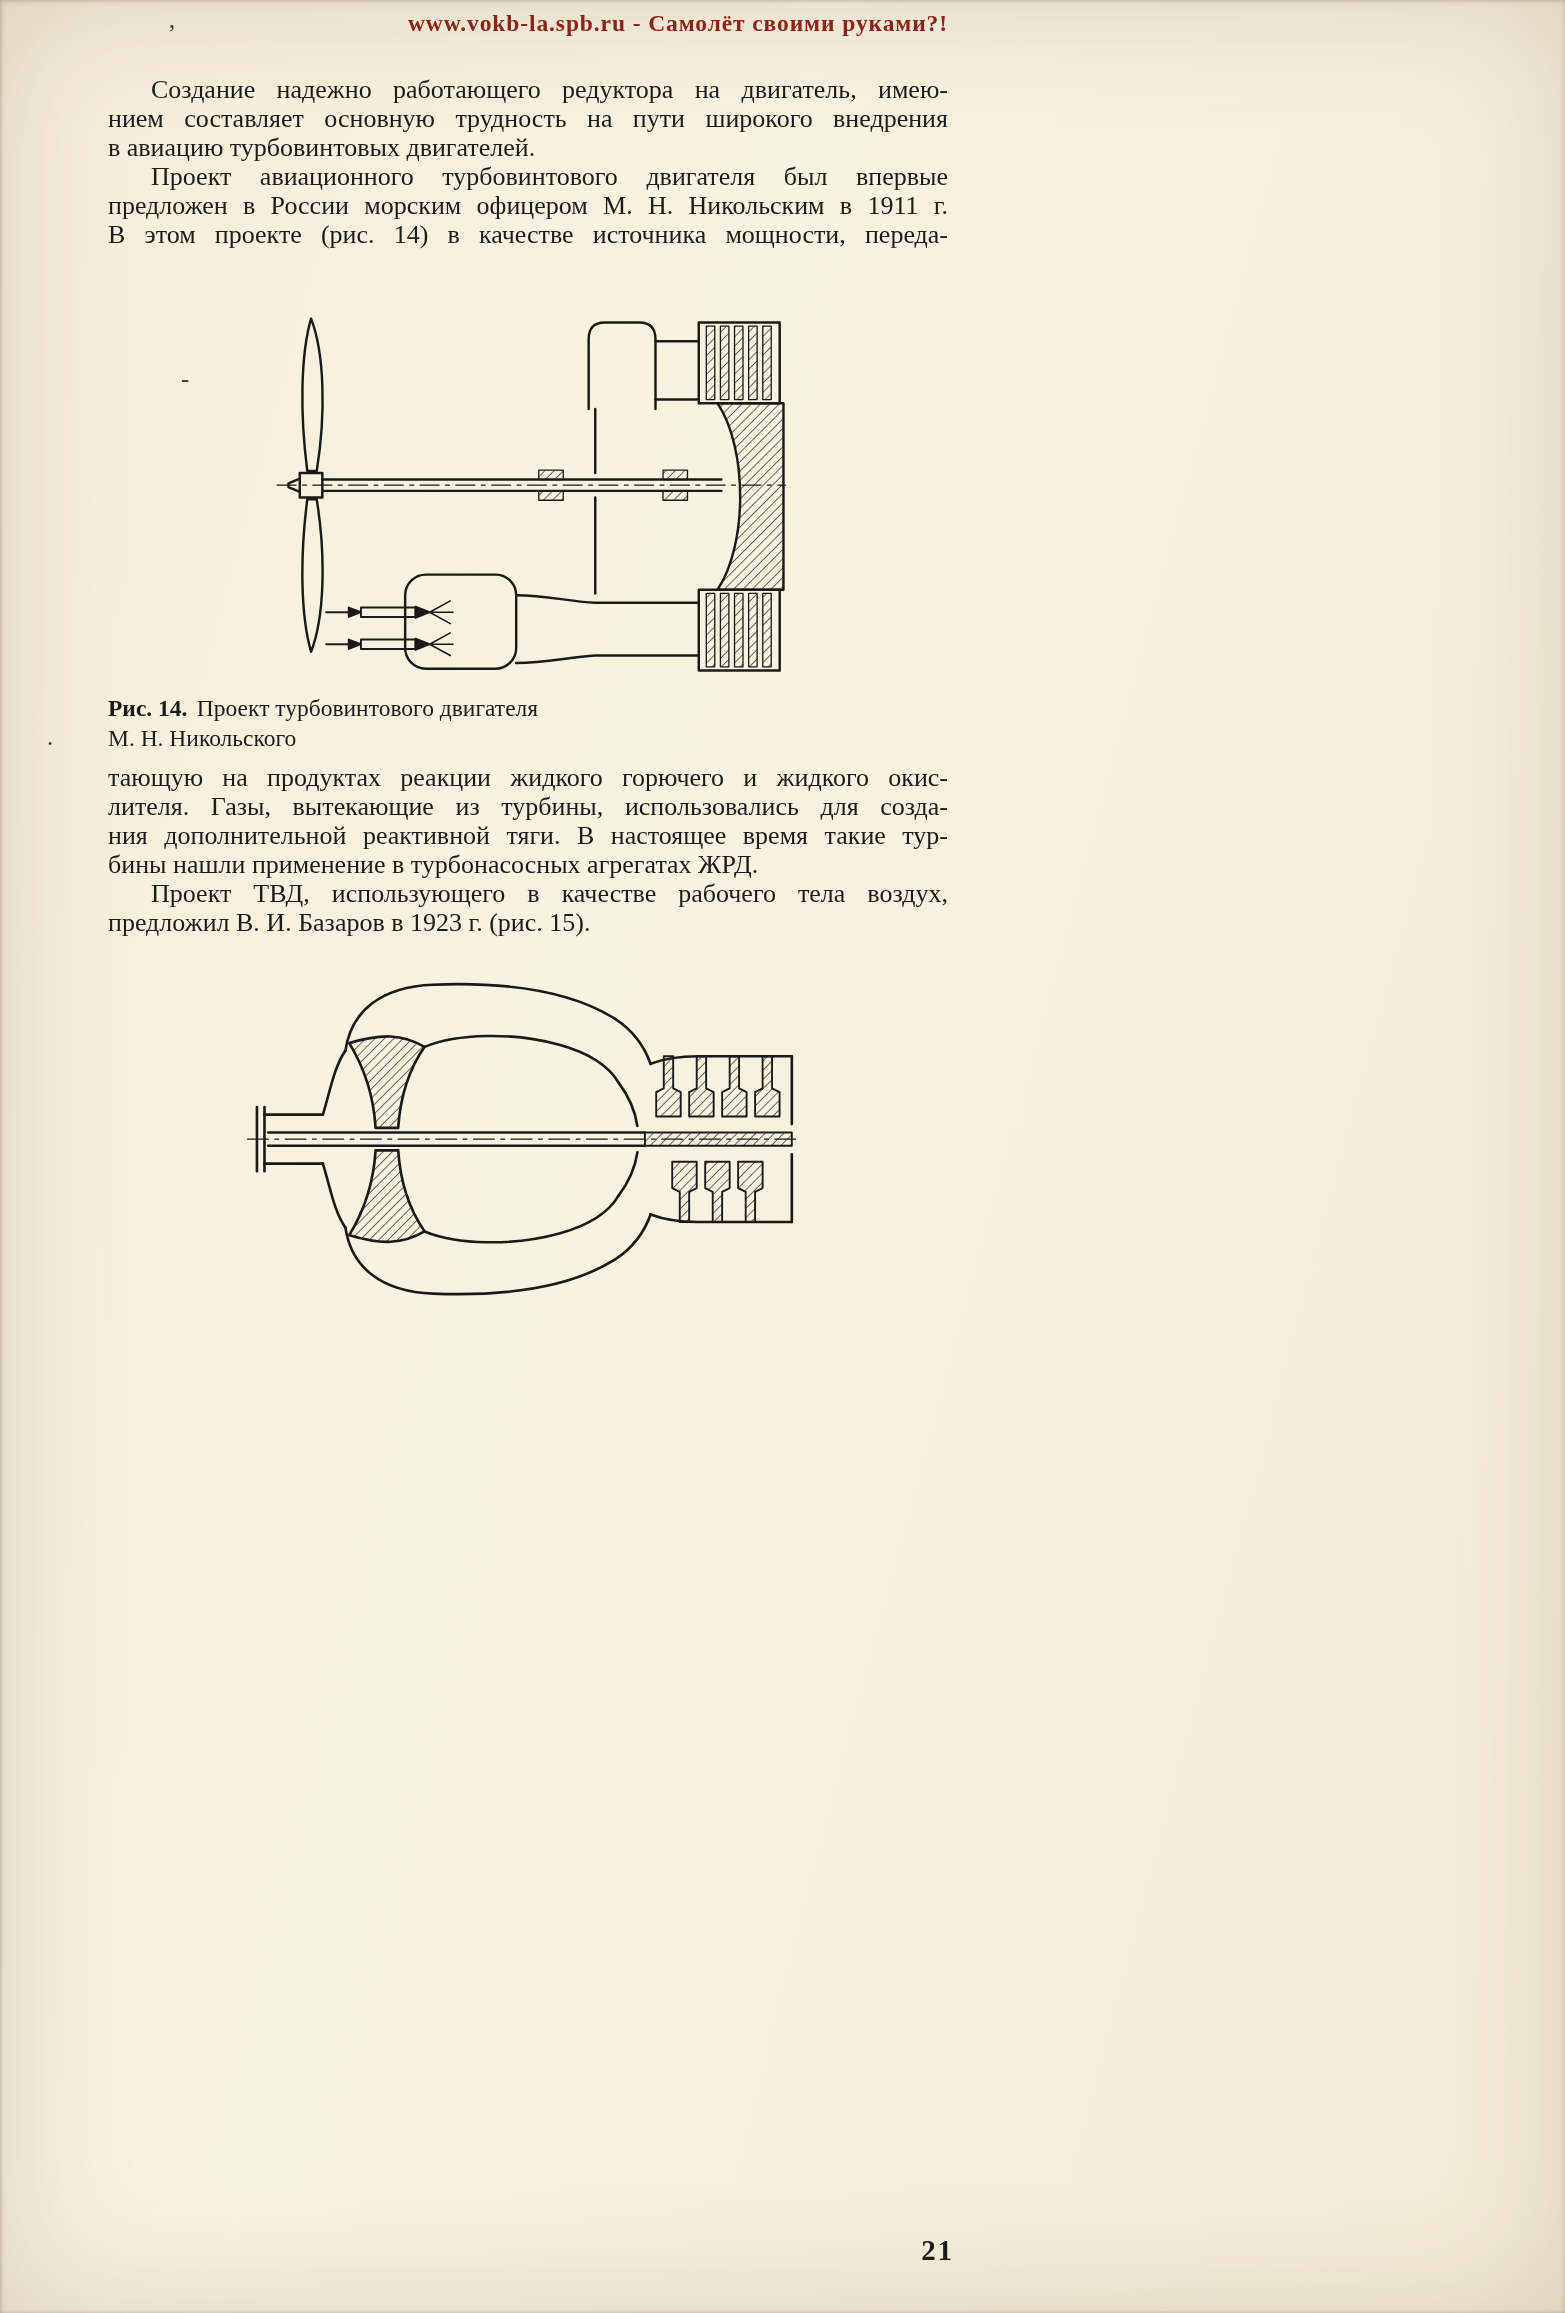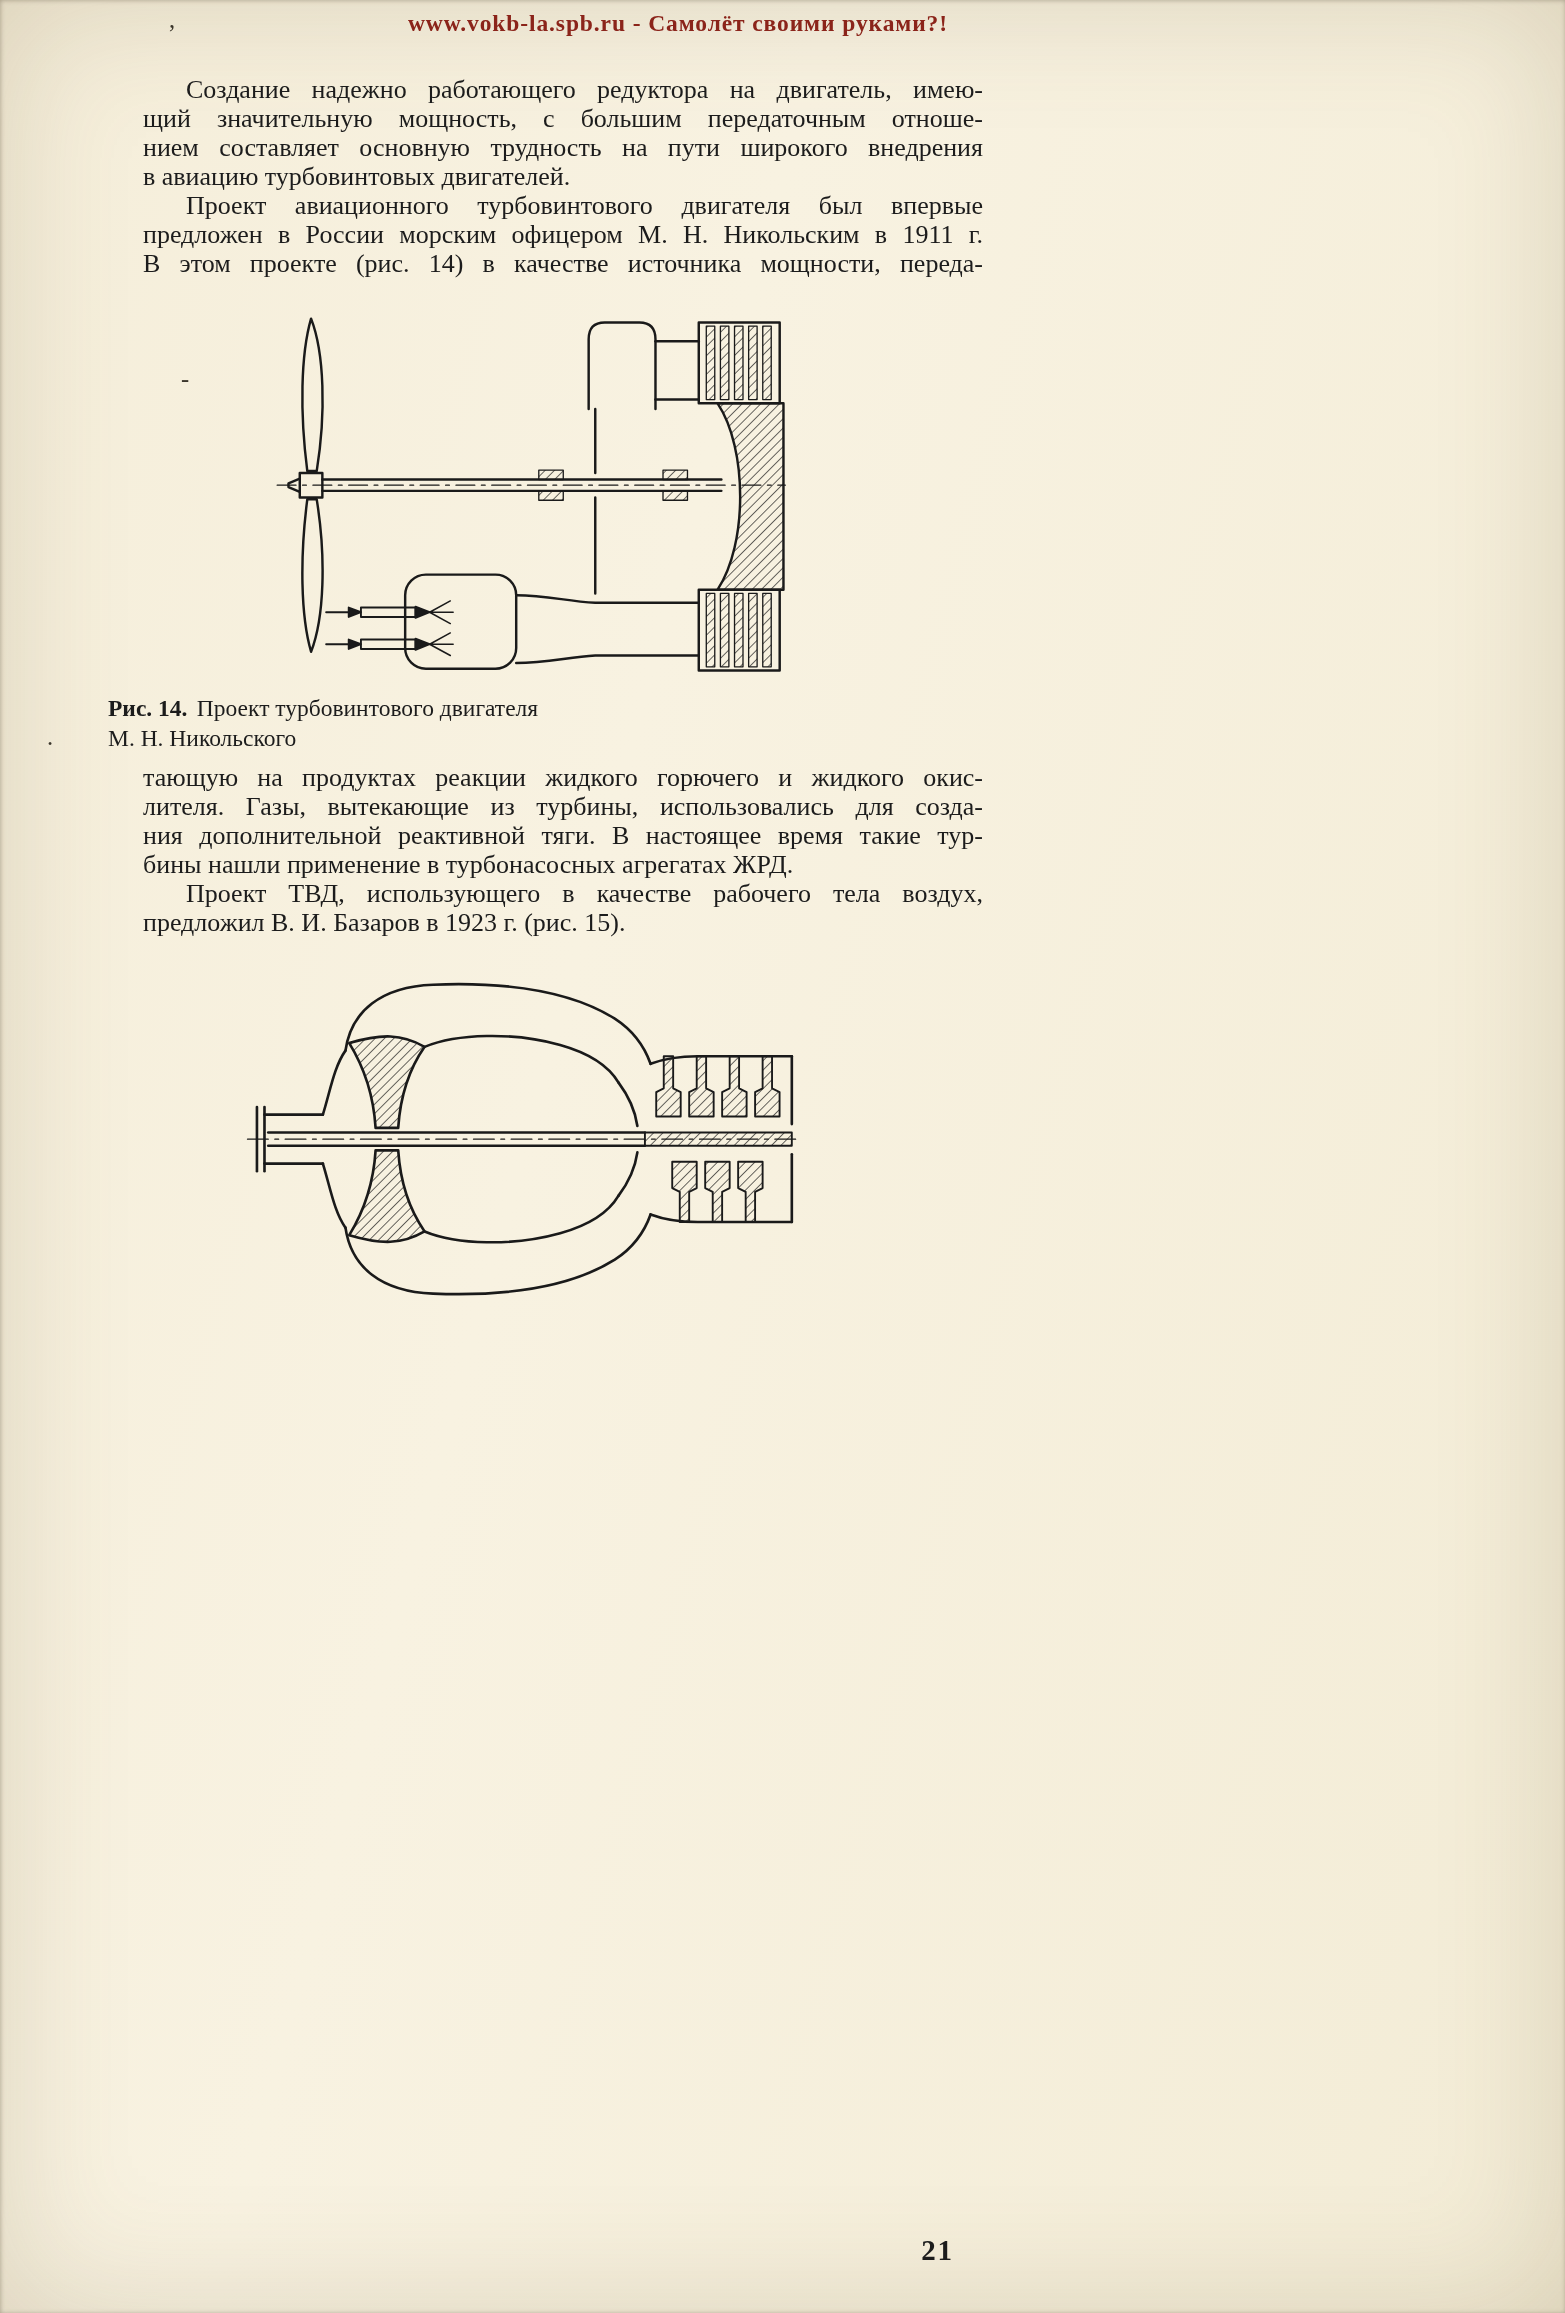--- a/index.html
+++ b/index.html
@@ -12,21 +12,21 @@
     position:relative; width:1566px; height:2314px; overflow:hidden;
     background:linear-gradient(105deg,#f5eeda 0%, #f8f2e1 38%, #f3ecd6 100%);
     box-shadow: inset 0 0 132px rgba(110,92,52,.20), inset 0 0 5.6px rgba(40,30,10,.35);
     color:#1c1c1c;
   }
   .header {
     position:absolute; top:10px; left:108px; width:840px;
     text-align:right; font-weight:bold; font-size:23.5px; letter-spacing:0.9px;
     color:#8b241a;
   }
-  .text-block { position:absolute; left:108px; width:840px;margin-left:35px; }
+  .text-block { position:absolute; left:108px; width:840px; }
   .block1 { top:75px; }
   .block2 { top:763px; }
   .para { font-size:26px; line-height:29px; }
   .pline { text-align:justify; text-align-last:justify; }
   .pline.last { text-align-last:left; }
   .indent .pline:first-child { text-indent:43px; }
   .fig { position:absolute; margin:0; }
   .fig14 { top:313px; left:264px; }
   .fig15 { top:977px; left:240px; }
   .caption {
@@ -54,21 +54,20 @@
 
   <div class="header">www.vokb-la.spb.ru - Самолёт своими руками?!</div>
 
   <span class="artifact art1">,</span>
   <span class="artifact art2">-</span>
   <span class="artifact art3">.</span>
 
   <div class="text-block block1">
     <div class="para indent">
         <div class="pline">Создание надежно работающего редуктора на двигатель, имею-</div>
-        <div class="pline">щий значительную мощность, с большим передаточным отноше-</div>
         <div class="pline">нием составляет основную трудность на пути широкого внедрения</div>
         <div class="pline last">в авиацию турбовинтовых двигателей.</div>
       </div>
     <div class="para indent">
         <div class="pline">Проект авиационного турбовинтового двигателя был впервые</div>
         <div class="pline">предложен в России морским офицером М. Н. Никольским в 1911 г.</div>
         <div class="pline">В этом проекте (рис. 14) в качестве источника мощности, переда-</div>
       </div>
   </div>
 

